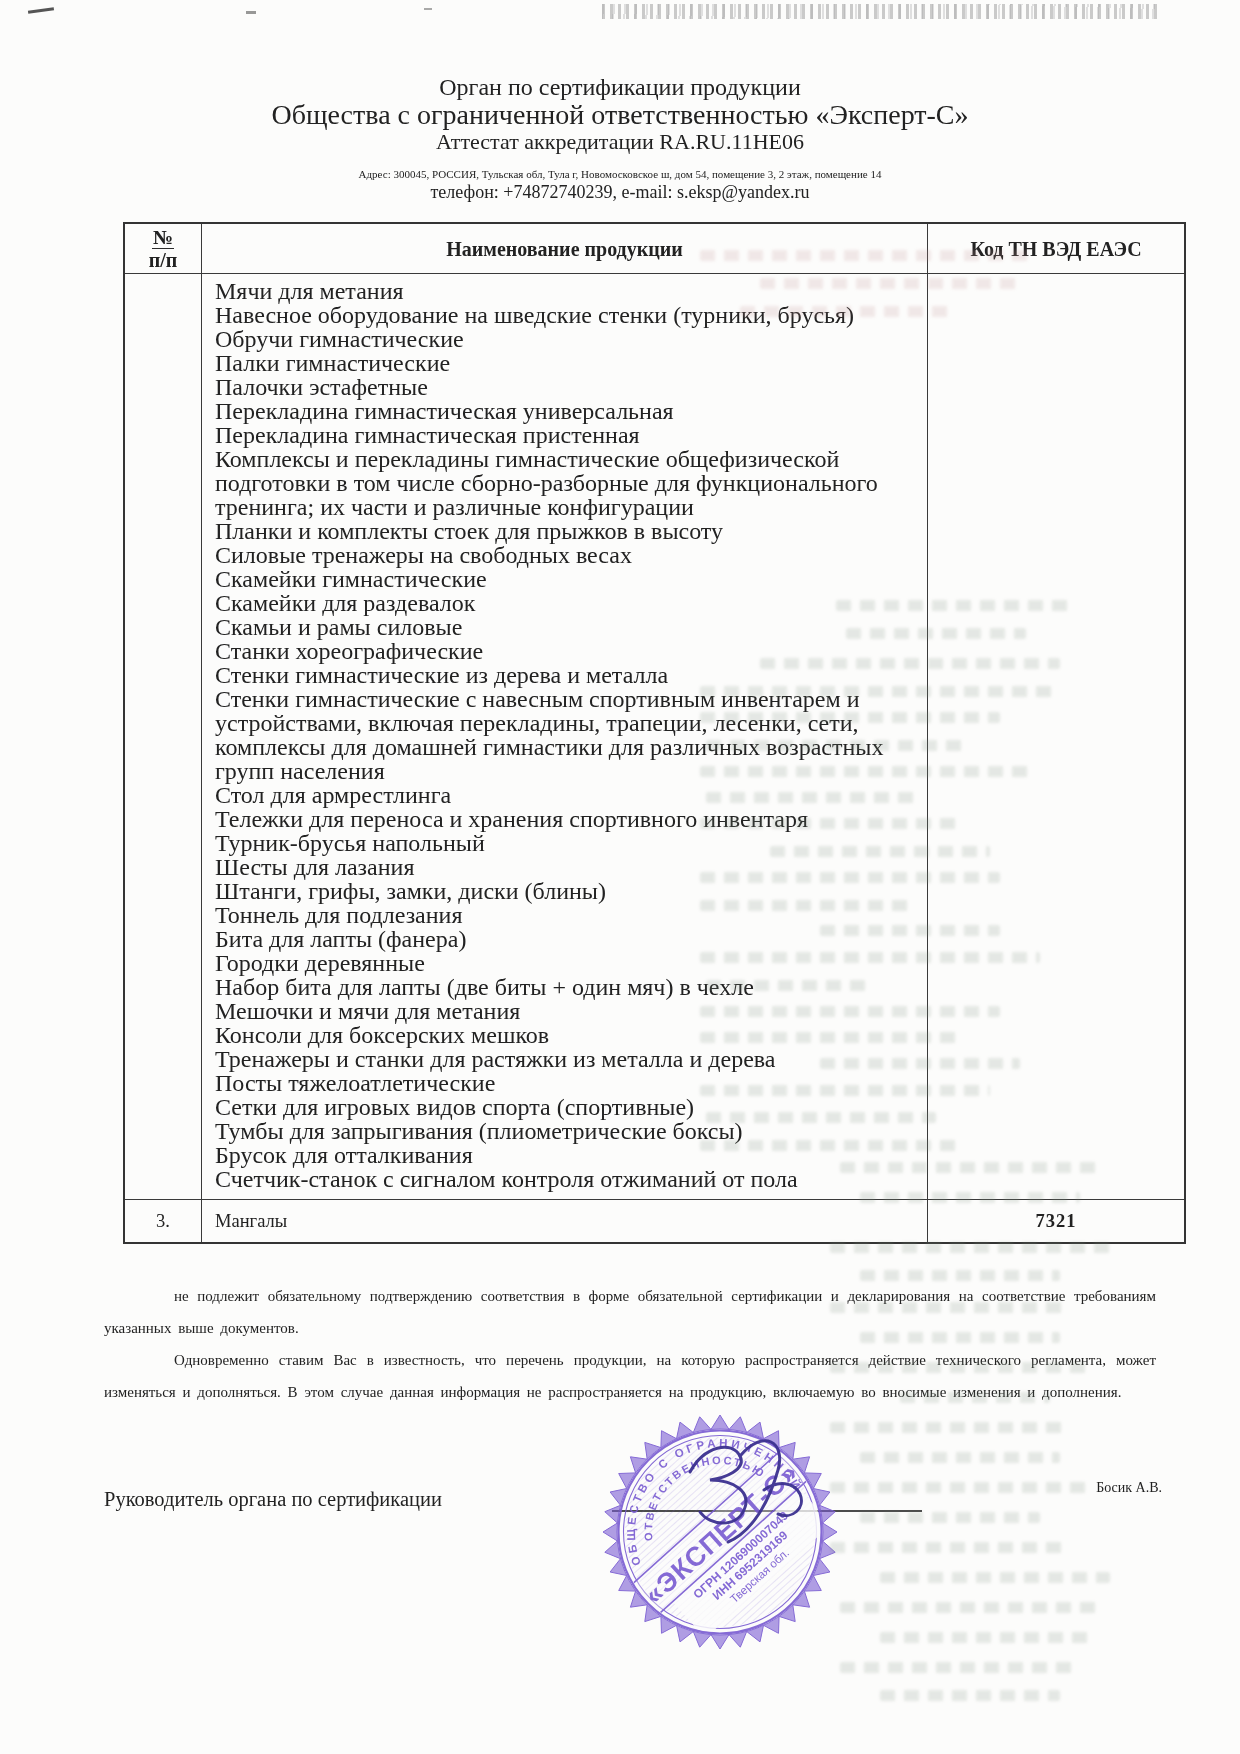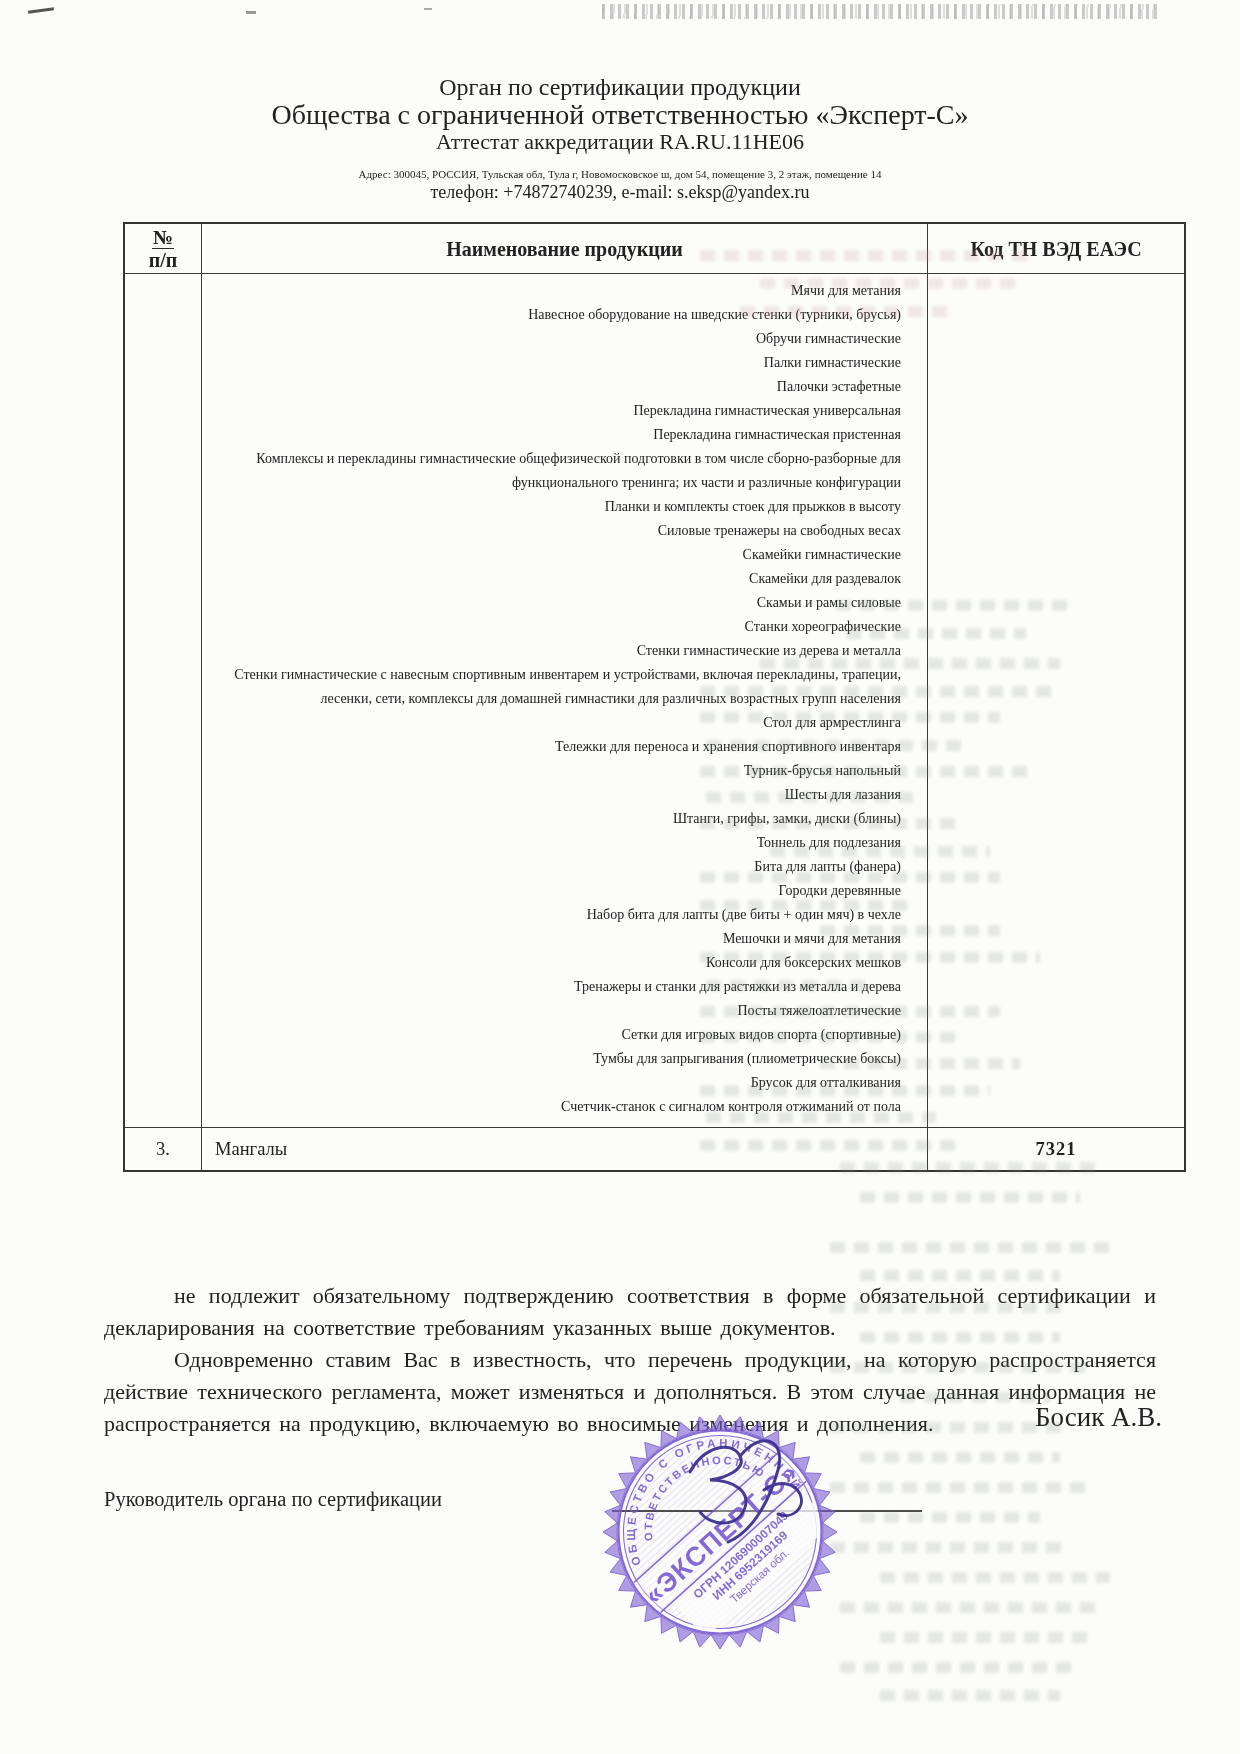--- a/index.html
+++ b/index.html
@@ -21,32 +21,32 @@
     display:grid;grid-template-columns:77px 1fr 256px;
     border:2px solid #343434;box-sizing:border-box;
     background:transparent;
   }
   .cell{border-right:1.8px solid #3a3a3a;border-bottom:1.8px solid #3a3a3a;box-sizing:border-box;}
   .cell.last-col{border-right:none;}
   .cell.last-row{border-bottom:none;}
   .cell.head{display:flex;align-items:center;justify-content:center;
     font-weight:bold;font-size:20px;height:50px;flex-direction:column;line-height:22px;}
   .num-top{border-bottom:1.6px solid #2b2b2b;padding:0 1px;}
-  .products{padding:5px 26px 8px 13px;font-size:14px;line-height:24px;text-align:right;}
+  .products{padding:5px 26px 8px 13px;font-size:24px;line-height:24px;}
   .row3{height:42px;display:flex;align-items:center;font-size:18.5px;}
   .row3.c1{justify-content:center;}
   .row3.c2{padding-left:13px;}
   .row3.c3{justify-content:center;font-weight:bold;letter-spacing:1px;}
   
   .bodytext{position:absolute;left:104px;top:1280px;width:1052px;
-    font-size:22px;line-height:32px;text-align:justify;word-spacing:3px;}
+    font-size:15px;line-height:32px;text-align:justify;word-spacing:3px;}
   .bodytext p{margin:0;text-indent:70px;}
   
   .sig-role{position:absolute;left:104px;top:1488px;font-size:20.5px;}
-  .sig-name{position:absolute;right:78px;top:1402px;font-size:27px;}
+  .sig-name{position:absolute;right:78px;top:1480px;font-size:14px;}
   .sig-line{position:absolute;left:612px;top:1510px;width:310px;height:2px;background:#4c4c4c;}
   
   .stamp-svg{position:absolute;left:598px;top:1410px;opacity:.92;}
   .autograph-svg{position:absolute;left:652px;top:1420px;}
   .stamp-sans{font-family:"Liberation Sans", sans-serif;}
   
   .bleed{position:absolute;height:11px;opacity:.18;filter:blur(1.4px);border-radius:2px;
     background:repeating-linear-gradient(90deg,currentColor 0 15px,transparent 15px 24px);}
   .noise-band{position:absolute;left:602px;top:4px;width:556px;height:15px;opacity:.45;filter:blur(.6px);
     background:

